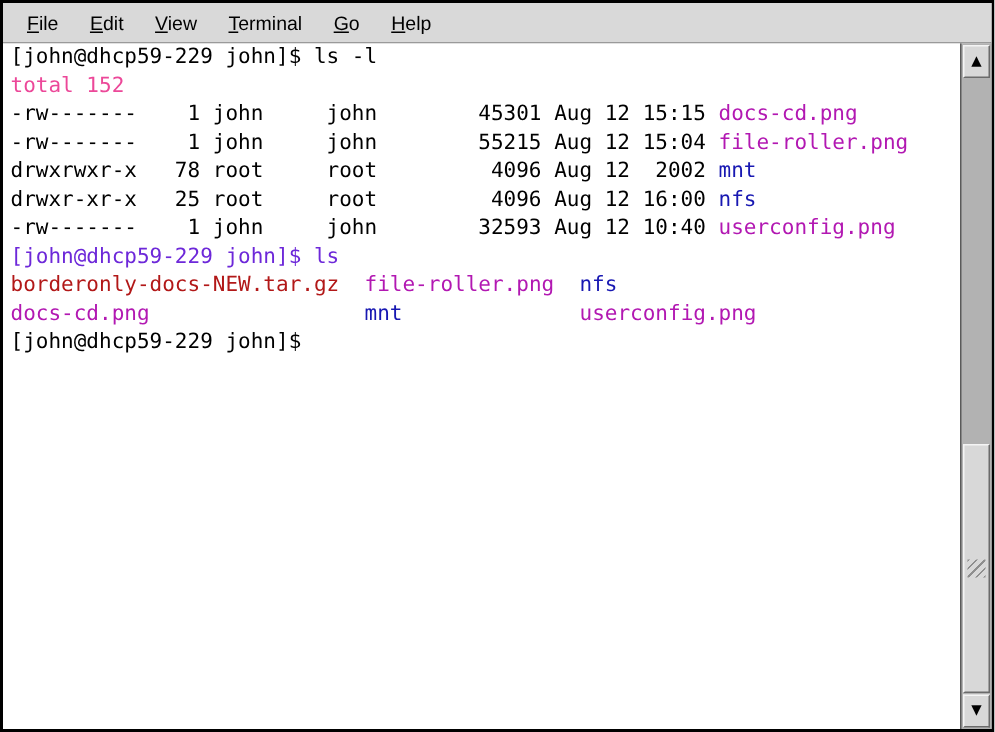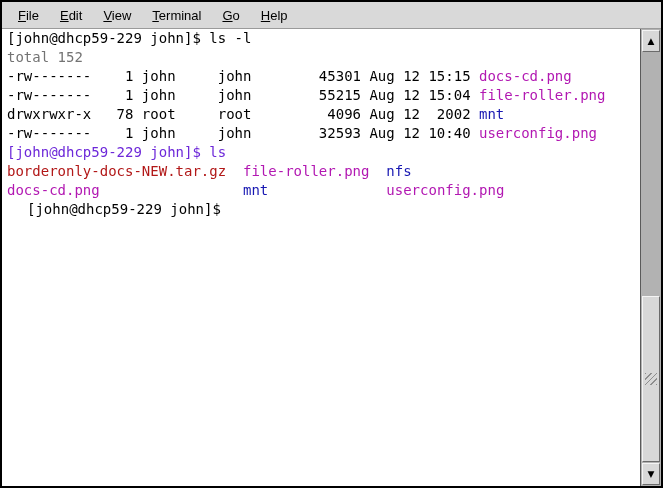--- a/index.html
+++ b/index.html
@@ -76,29 +76,30 @@
       <div class="menu-item"><u>E</u>dit</div>
       <div class="menu-item"><u>V</u>iew</div>
       <div class="menu-item"><u>T</u>erminal</div>
       <div class="menu-item"><u>G</u>o</div>
       <div class="menu-item"><u>H</u>elp</div>
     </div>
   <div class="main">
     <div class="screen">
       <div>
           <div class="term-line"><span style="color: rgb(0, 0, 0);">[john@dhcp59-229 john]$ ls -l</span></div>
-          <div class="term-line"><span style="color: #737373;">total 152</span></div>
+          <div class="term-line"><span style="color: #ec4899;">total 152</span></div>
           <div class="term-line"><span style="color: rgb(0, 0, 0);">-rw-------    1 john     john        45301 Aug 12 15:15 </span><span style="color: rgb(178, 24, 178);">docs-cd.png</span></div>
           <div class="term-line"><span style="color: rgb(0, 0, 0);">-rw-------    1 john     john        55215 Aug 12 15:04 </span><span style="color: rgb(178, 24, 178);">file-roller.png</span></div>
           <div class="term-line"><span style="color: rgb(0, 0, 0);">drwxrwxr-x   78 root     root         4096 Aug 12  2002 </span><span style="color: rgb(24, 24, 178);">mnt</span></div>
+          <div class="term-line"><span style="color: rgb(0, 0, 0);">drwxr-xr-x   25 root     root         4096 Aug 12 16:00 </span><span style="color: rgb(24, 24, 178);">nfs</span></div>
           <div class="term-line"><span style="color: rgb(0, 0, 0);">-rw-------    1 john     john        32593 Aug 12 10:40 </span><span style="color: rgb(178, 24, 178);">userconfig.png</span></div>
           <div class="term-line"><span style="color: #6d28d9;">[john@dhcp59-229 john]$ ls</span></div>
           <div class="term-line"><span style="color: rgb(178, 24, 24);">borderonly-docs-NEW.tar.gz</span><span style="color: rgb(0, 0, 0);">  </span><span style="color: rgb(178, 24, 178);">file-roller.png</span><span style="color: rgb(0, 0, 0);">  </span><span style="color: rgb(24, 24, 178);">nfs</span></div>
           <div class="term-line"><span style="color: rgb(178, 24, 178);">docs-cd.png</span><span style="color: rgb(0, 0, 0);">                 </span><span style="color: rgb(24, 24, 178);">mnt</span><span style="color: rgb(0, 0, 0);">              </span><span style="color: rgb(178, 24, 178);">userconfig.png</span></div>
-          <div class="term-line"><span style="color: rgb(0, 0, 0); margin-left: 20px;">[john@dhcp59-229 john]$</span></div>
+          <div class="term-line"><span style="color: rgb(0, 0, 0);">[john@dhcp59-229 john]$</span></div>
         </div>
     </div>
     <div class="scrollbar">
       <div class="sb-btn sb-up">
         <span class="sb-arrow">▲</span>
       </div>
       <div class="sb-thumb">
         <div class="sb-grip"></div>
       </div>
       <div class="sb-btn sb-down">

